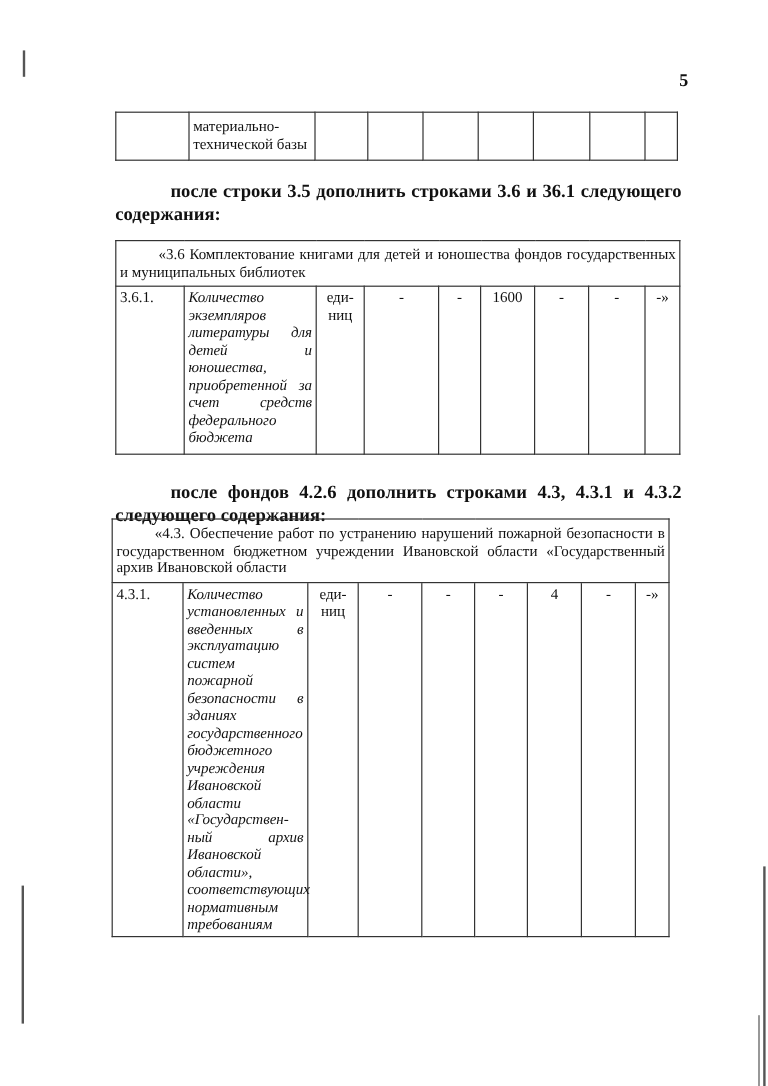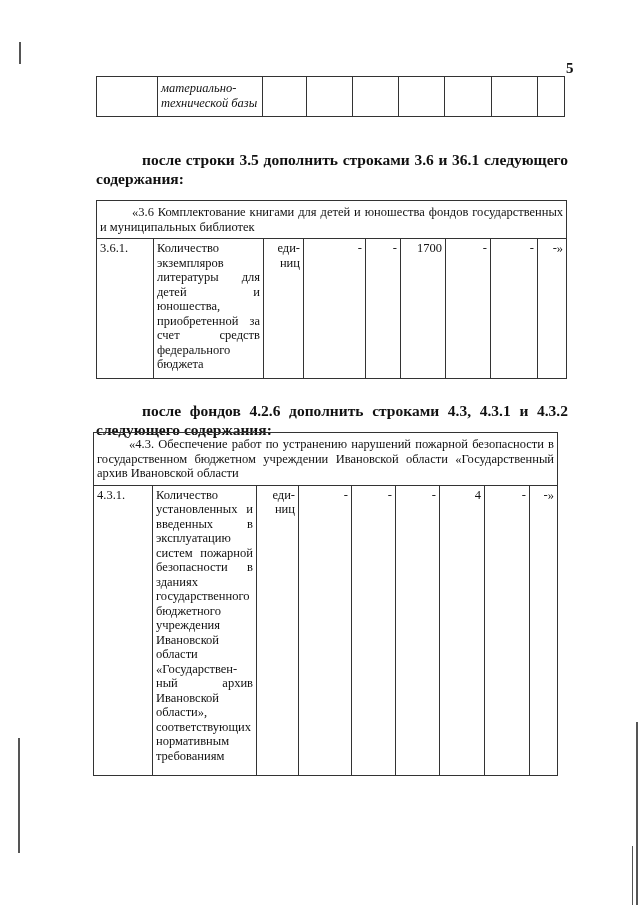--- a/index.html
+++ b/index.html
@@ -4,37 +4,37 @@
 <style>
   html, body { margin: 0; padding: 0; background: #ffffff; }
   body { width: 640px; height: 905px; position: relative; overflow: hidden;
          font-family: "Liberation Serif", serif; color: #111; }
   .page-num { position: absolute; left: 566px; top: 60px; font-size: 15px; font-weight: bold; }
   .para { position: absolute; font-size: 15.5px; line-height: 19px; font-weight: bold; }
   .para .indent { display: inline-block; width: 46px; }
   .just { text-align: justify; text-align-last: left; }
   table { position: absolute; border-collapse: collapse; table-layout: fixed; font-size: 12.5px; line-height: 14.5px; }
   td { border: 1.3px solid #333; vertical-align: top; padding: 2px 3px; }
-  td.c { text-align: right; }
-  td.desc { text-align: justify; text-align-last: left; }
+  td.c { text-align: center; }
+  td.desc { text-align: justify; text-align-last: left; font-style: italic; }
   .head-cell { text-align: justify; text-align-last: left; padding: 4px 3px; }
   .head-cell .indent { display: inline-block; width: 32px; }
   .scan-mark { position: absolute; background: #555; }
 </style>
 </head>
 <body>
 
 <div class="scan-mark" style="left:19px;top:42px;width:2px;height:22px;"></div>
 <div class="scan-mark" style="left:18px;top:738px;width:2px;height:115px;"></div>
 <div class="scan-mark" style="left:636px;top:722px;width:2px;height:183px;"></div>
 <div class="scan-mark" style="left:632px;top:846px;width:1px;height:59px;"></div>
 
 <div class="page-num">5</div>
 
-<table style="left:96px; top:76px; width:468px;font-style:italic;">
+<table style="left:96px; top:93px; width:468px;">
   <colgroup>
     <col style="width:61px">
       <col style="width:105px">
       <col style="width:44px">
       <col style="width:46px">
     <col style="width:46px">
       <col style="width:46px">
       <col style="width:47px">
       <col style="width:46px">
       <col style="width:27px">
@@ -77,21 +77,21 @@
       <span class="indent"></span><span>«3.6 Комплектование книгами для детей и юношества фондов государственных и муниципальных библиотек</span>
     </td>
   </tr>
   <tr style="height:140px;">
     <td>3.6.1.</td>
     <td class="desc">Количество экземпляров литературы для детей и юношества, приобретенной за счет средств федерального бюджета</td>
     <td class="c" style="white-space:pre-line;">еди-
 ниц</td>
     <td class="c">-</td>
     <td class="c">-</td>
-    <td class="c">1700</td>
+    <td class="c">1600</td>
     <td class="c">-</td>
     <td class="c">-</td>
     <td class="c">-»</td>
   </tr>
 </tbody>
   </table>
 
 <div class="para just" style="left:96px; top:401px; width:472px;">
   <span class="indent"></span><span>после фондов 4.2.6 дополнить строками 4.3, 4.3.1 и 4.3.2 следующего содержания:</span>
 </div>

